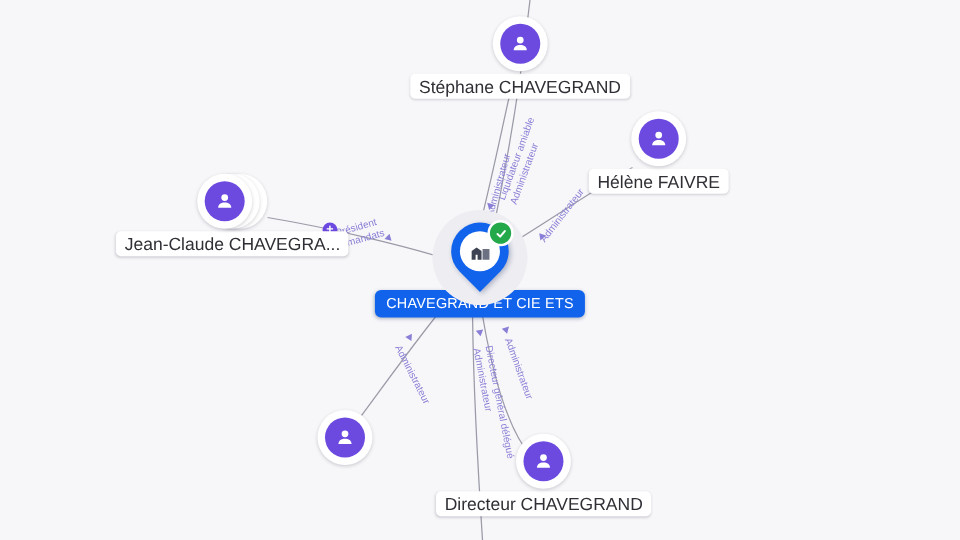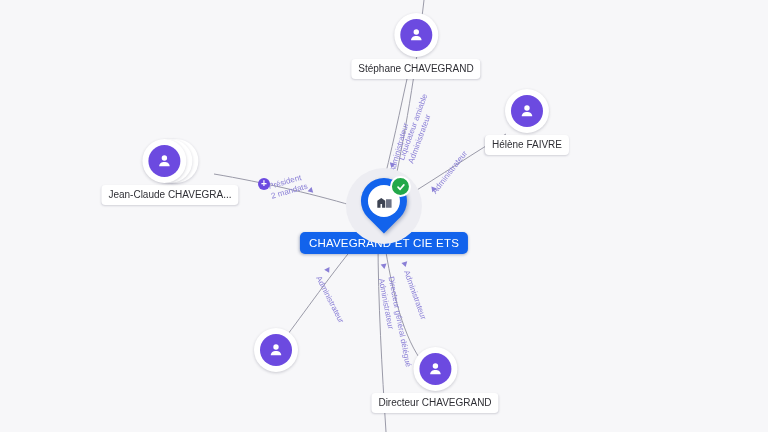--- a/index.html
+++ b/index.html
@@ -67,21 +67,21 @@
     background: #ffffff;
     box-shadow: 0 1px 3px rgba(40,40,70,.20);
   }
   .stack .s1 { left: 12px; top: 0; }
   .stack .s2 { left: 6px;  top: 0; }
 
   .node-label {
     margin-top: 2px;
     background: #ffffff;
     color: #2f2f35;
-    font-size: 10px;
+    font-size: 14px;
     line-height: 14px;
     padding: 3px 7px;
     border-radius: 4px;
     white-space: nowrap;
     box-shadow: 0 1px 2px rgba(40,40,70,.18);
   }
 
   
   #company-node {
     position: absolute;
@@ -269,21 +269,21 @@
       <div class="avatar">
         <svg width="18" height="18" viewBox="0 0 24 24" fill="#ffffff">
           <circle cx="12" cy="8" r="3.6"></circle>
           <path d="M5 19c0-3.6 3.2-5.6 7-5.6s7 2 7 5.6z"></path>
         </svg>
       </div>
     </div>
     <div class="node-label">Hélène FAIVRE</div>
   </div>
 
-  <div class="node" style="left:170px; top:172px;align-items:center;">
+  <div class="node" style="left:186px; top:172px;align-items:center;">
     <div class="avatar-wrap stack" style="width:56px;">
       <div class="s1"></div>
       <div class="s2"></div>
       <div class="avatar-halo"></div>
       <div class="avatar">
         <svg width="18" height="18" viewBox="0 0 24 24" fill="#ffffff">
           <circle cx="12" cy="8" r="3.6"></circle>
           <path d="M5 19c0-3.6 3.2-5.6 7-5.6s7 2 7 5.6z"></path>
         </svg>
       </div>

